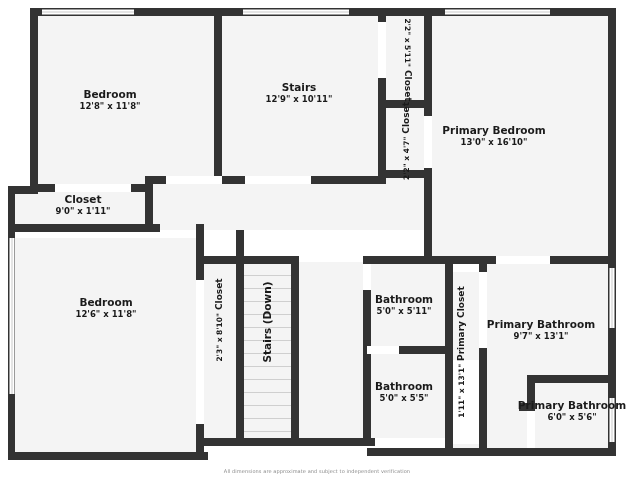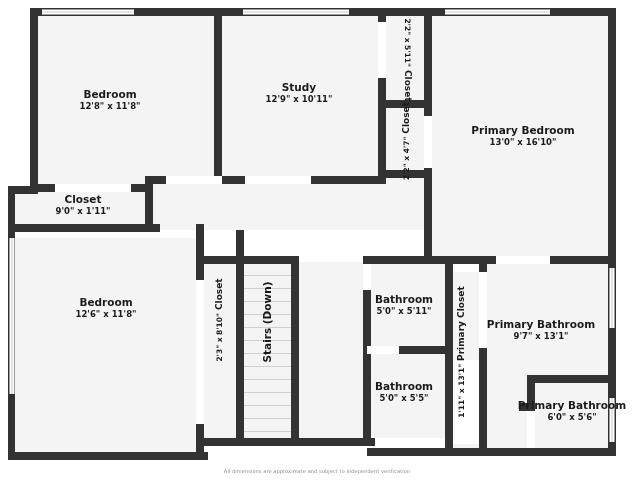--- a/index.html
+++ b/index.html
@@ -244,35 +244,35 @@
     <div class="tread" style="left:244px; top:418px; width:47px;"></div>
     <div class="tread" style="left:244px; top:431px; width:47px;"></div>
   </div>
 
   <div class="label ctr" style="left:110px; top:100px;">
     <span class="name">Bedroom</span>
     <span class="dims">12'8" x 11'8"</span>
   </div>
 
   <div class="label ctr" style="left:299px; top:93px;">
-    <span class="name">Study</span>
+    <span class="name">Stairs</span>
     <span class="dims">12'9" x 10'11"</span>
   </div>
 
   <div class="label rot-cw stack-row small" style="left:407px; top:60px;">
     <span class="dims">2'2" x 5'11"</span>
     <span class="name">Closet</span>
   </div>
 
   <div class="label rot-ccw stack-row small" style="left:407px; top:141px;">
     <span class="dims">2'2" x 4'7"</span>
     <span class="name">Closet</span>
   </div>
 
-  <div class="label ctr" style="left:523px; top:136px;">
+  <div class="label ctr" style="left:494px; top:136px;">
     <span class="name">Primary Bedroom</span>
     <span class="dims">13'0" x 16'10"</span>
   </div>
 
   <div class="label ctr" style="left:83px; top:205px;">
     <span class="name">Closet</span>
     <span class="dims">9'0" x 1'11"</span>
   </div>
 
   <div class="label ctr" style="left:106px; top:308px;">

